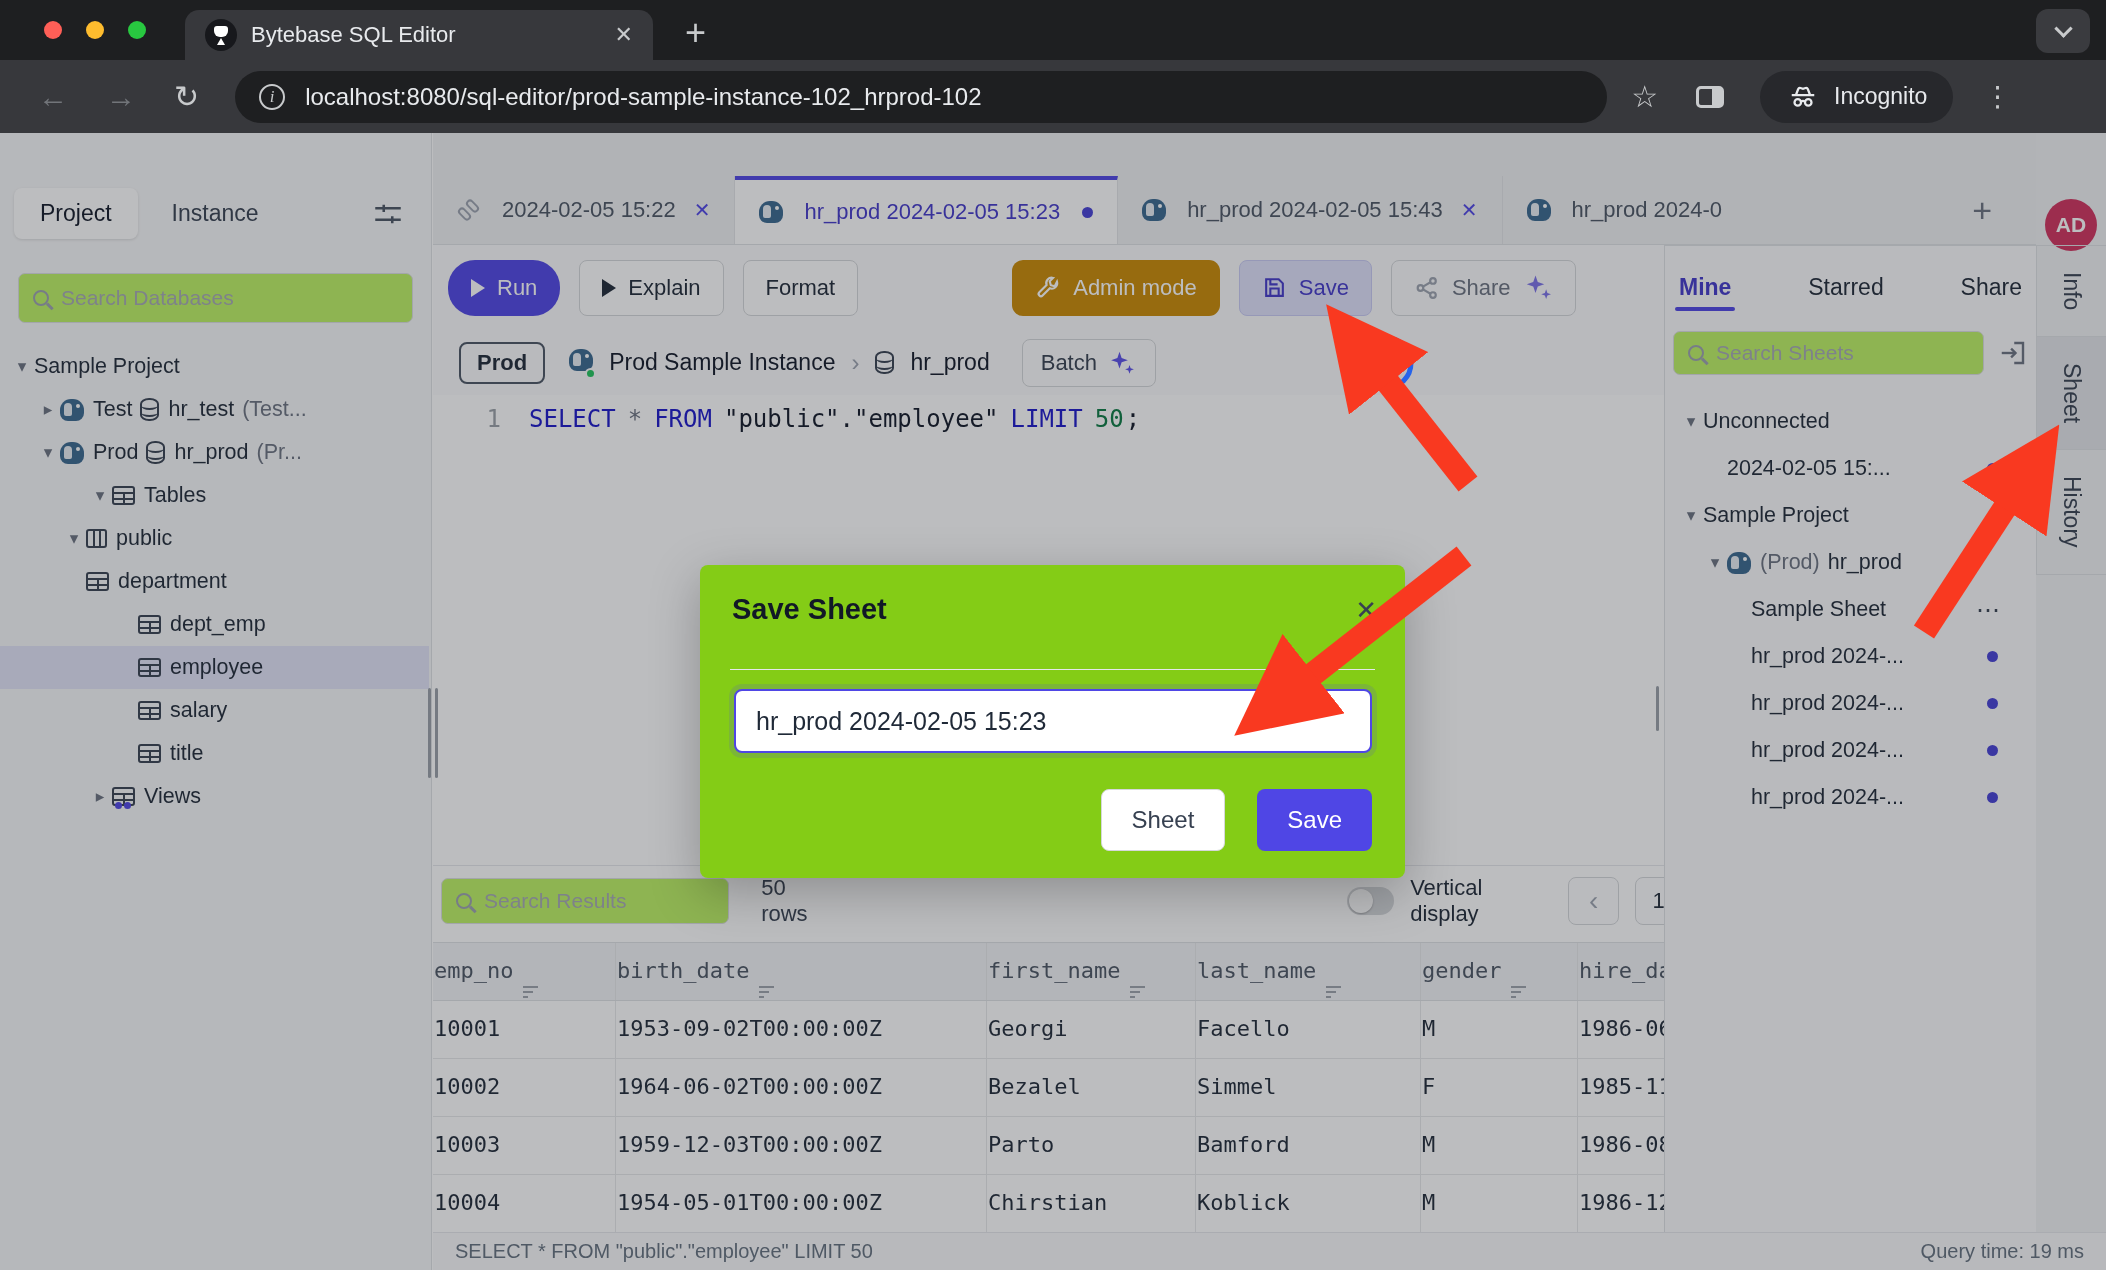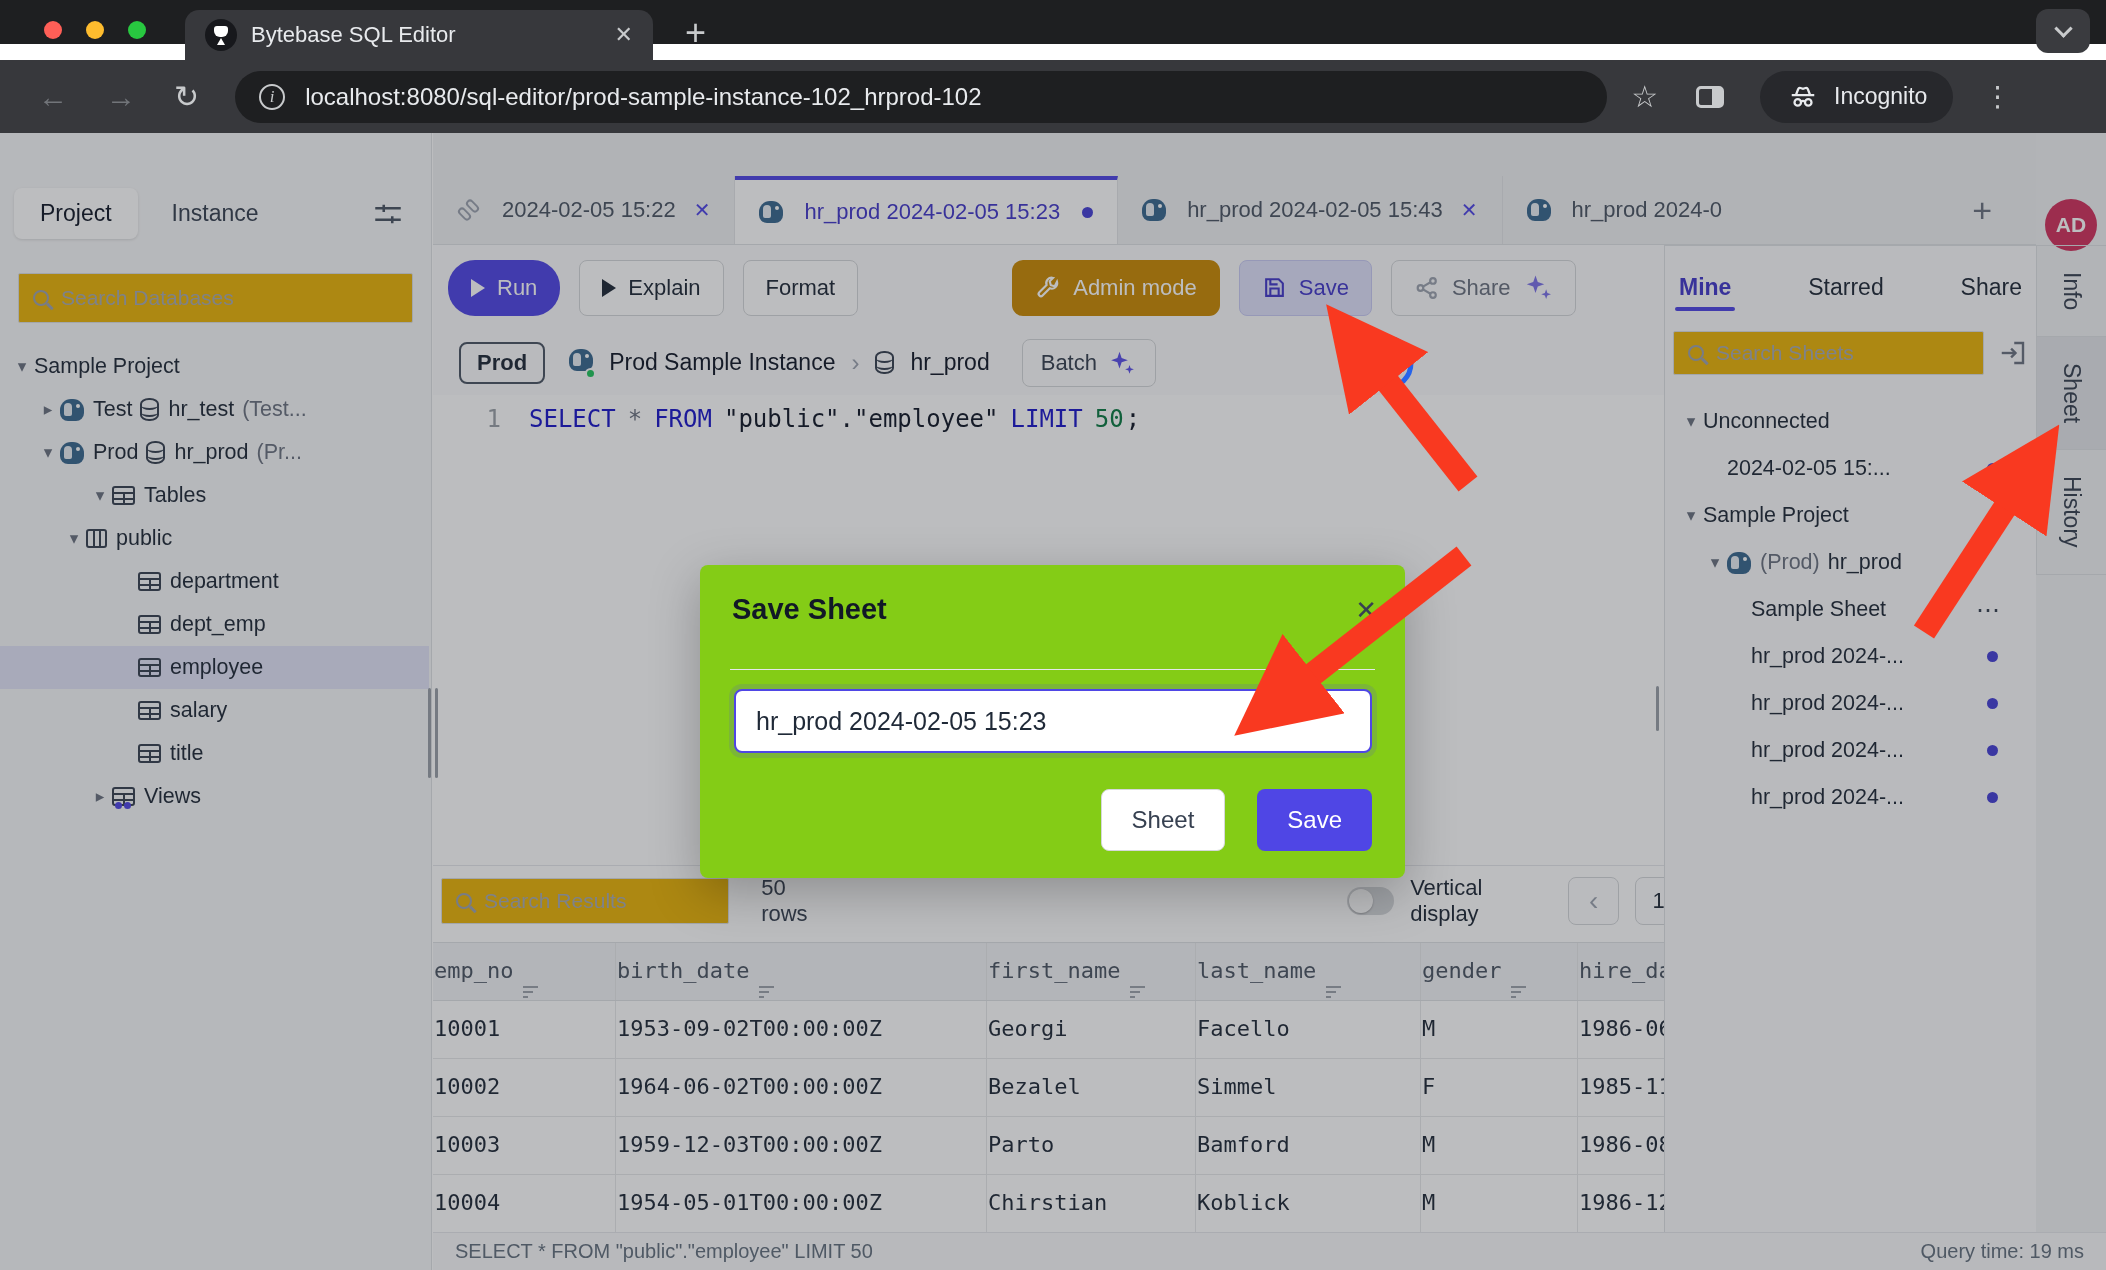--- a/index.html
+++ b/index.html
@@ -4,21 +4,21 @@
 <style>
   *{margin:0;padding:0;box-sizing:border-box;}
   html,body{width:2106px;height:1270px;overflow:hidden;}
   body{font-family:"Liberation Sans",sans-serif;color:#1f2937;background:#fff;position:relative;font-size:21px;}
   .mono{font-family:"DejaVu Sans Mono",monospace;}
   :root{
     --ind:#4f46e5; --ind-dark:#4338ca; --bord:#e5e7eb; --gray:#6b7280;
   }
   
   #chrome{position:absolute;left:0;top:0;width:2106px;height:133px;}
-  #tabstrip{position:absolute;inset:0 0 auto 0;height:44px;background:#1e1f21;}
+  #tabstrip{position:absolute;inset:0 0 auto 0;height:60px;background:#1e1f21;}
   .lights{position:absolute;left:44px;top:21px;display:flex;gap:24px;}
   .light{width:18px;height:18px;border-radius:50%;}
   .btab{position:absolute;left:185px;top:10px;width:468px;height:50px;background:#37383c;border-radius:14px 14px 0 0;display:flex;align-items:center;padding:0 20px;gap:14px;}
   .btab-ic{width:32px;height:32px;border-radius:50%;background:#17181c;position:relative;flex:none;}
   .btab-ic::before{content:"";position:absolute;left:9px;top:7px;width:14px;height:11px;background:#fff;border-radius:3px 3px 6px 6px;}
   .btab-ic::after{content:"";position:absolute;left:12px;top:19px;width:8px;height:7px;background:#fff;clip-path:polygon(50% 0,100% 100%,0 100%);}
   .btab-title{color:#e8eaed;font-size:22px;flex:1;white-space:nowrap;overflow:hidden;}
   .xbt{color:#c8cacc;font-size:22px;}
   .newtab{position:absolute;left:685px;top:12px;color:#c8cacc;font-size:36px;font-weight:300;}
   .tabchev{position:absolute;right:16px;top:9px;width:54px;height:44px;background:#3a3b3f;border-radius:12px;display:flex;align-items:center;justify-content:center;}
@@ -35,21 +35,21 @@
   .incog{margin-left:36px;height:52px;background:#27282c;border-radius:26px;display:flex;align-items:center;gap:14px;padding:0 26px;color:#e8eaed;font-size:23px;}
   .kebab{margin-left:30px;font-size:28px;color:#c8cacc;letter-spacing:0;}
   
   #app{position:absolute;left:0;top:133px;width:2106px;height:1137px;background:#fff;overflow:hidden;}
   
   #lsb{position:absolute;left:0;top:0;width:432px;height:100%;background:#f7f8f9;border-right:1px solid #dfe1e4;}
   #lsb-head{position:absolute;left:14px;right:14px;top:50px;height:60px;display:flex;align-items:center;gap:8px;}
   .lstab{padding:12px 26px;border-radius:8px;font-size:23px;color:#374151;}
   .lstab.active{background:#fff;box-shadow:0 1px 3px rgba(0,0,0,.12);color:#111827;}
   .sliders{margin-left:auto;margin-right:8px;}
-  .searchbox{display:flex;align-items:center;gap:12px;border:1px solid #dcdee1;border-radius:2px;background:#eab308;padding:0 14px;}
+  .searchbox{display:flex;align-items:center;gap:12px;border:1px solid #dcdee1;border-radius:7px;background:#bef264;padding:0 14px;}
   .mag{width:16px;height:16px;border:2.5px solid #9ca3af;border-radius:50%;position:relative;flex:none;}
   .mag::after{content:"";position:absolute;width:8px;height:2.5px;background:#9ca3af;transform:rotate(45deg);right:-7px;bottom:-3px;}
   .searchbox input{border:none;outline:none;background:transparent;font-size:21px;color:#1f2937;width:100%;font-family:"Liberation Sans",sans-serif;}
   .searchbox input::placeholder{color:#a6abb3;}
   #lsb-search{position:absolute;left:18px;right:18px;top:140px;height:50px;}
   #ltree{position:absolute;left:0;right:2px;top:212px;}
   .trow-t{height:43px;display:flex;align-items:center;white-space:nowrap;overflow:hidden;}
   .trow-t.selected{background:#e3e4f8;}
   .caret{width:24px;color:#6b7280;font-size:17px;text-align:center;flex:none;}
   .caret.down::before{content:"▾";}
@@ -284,21 +284,21 @@
         </div>
 
         <div class="trow-t" style="padding-left: 62px;">
           <span class="caret down"></span>
           <span class="ticon schema"></span>
 
           <span class="tname">public</span>
 
         </div>
 
-        <div class="trow-t" style="padding-left: 114px;">
+        <div class="trow-t" style="padding-left: 62px;">
           <span class="caret"></span>
           <span class="ticon table"></span>
 
           <span class="tname">department</span>
 
         </div>
 
         <div class="trow-t" style="padding-left: 114px;">
           <span class="caret"></span>
           <span class="ticon table"></span>

